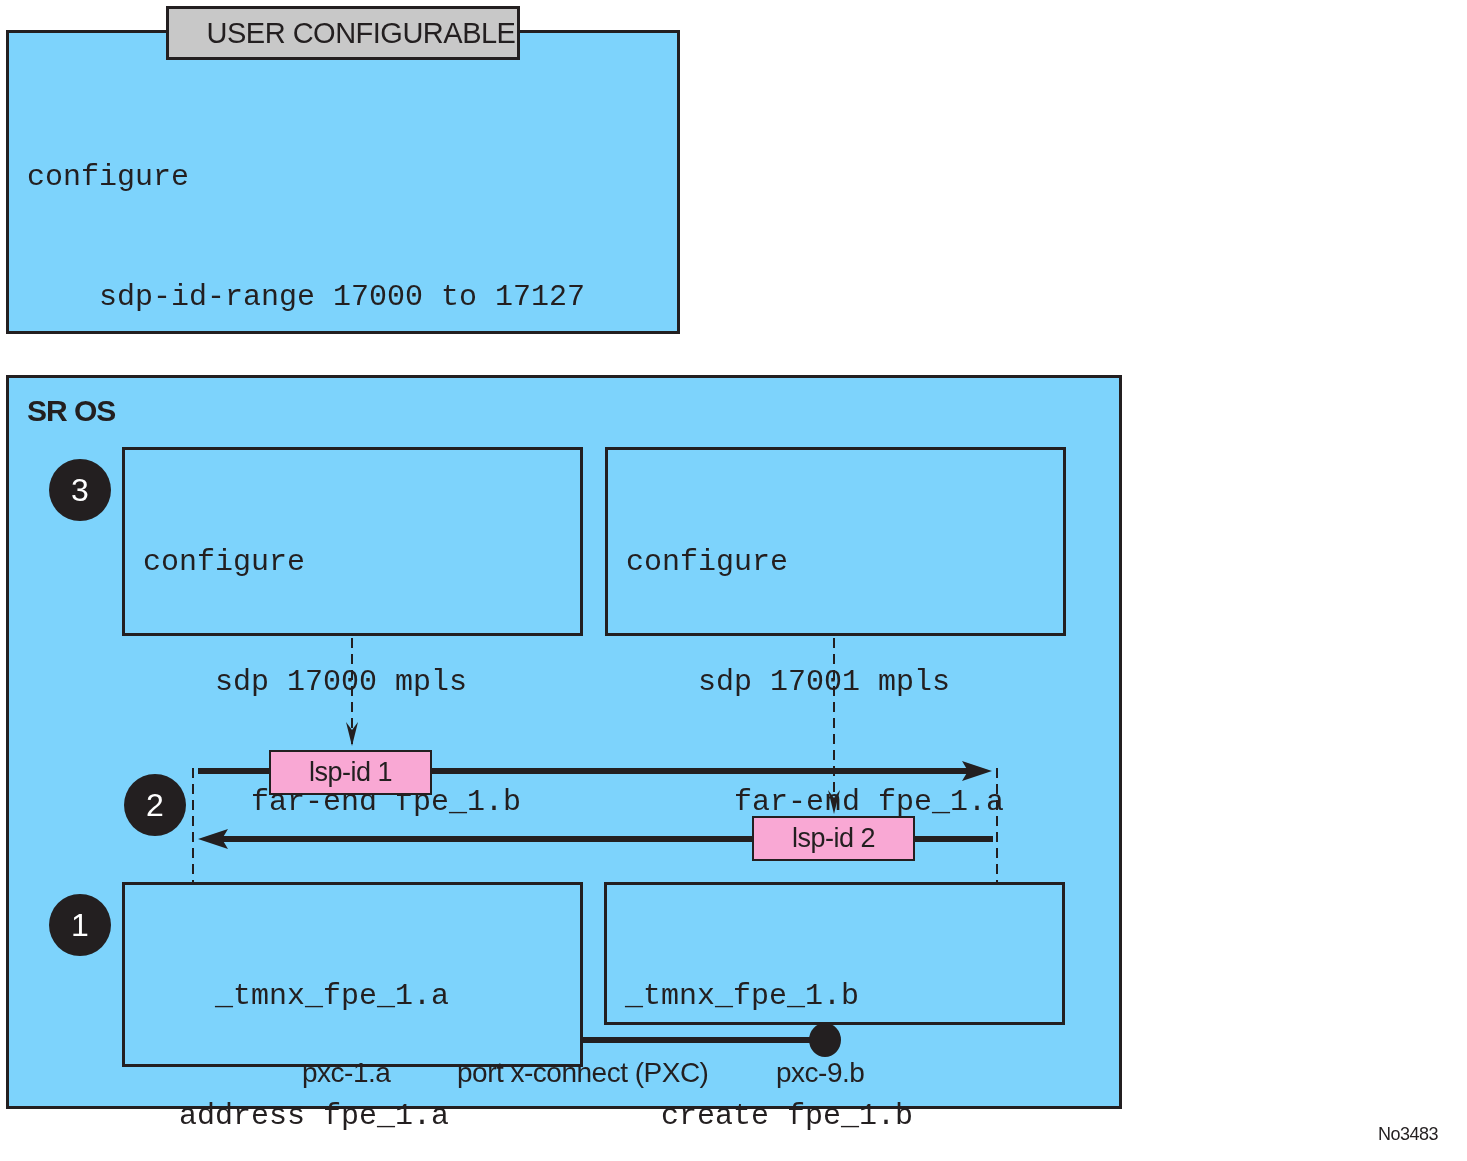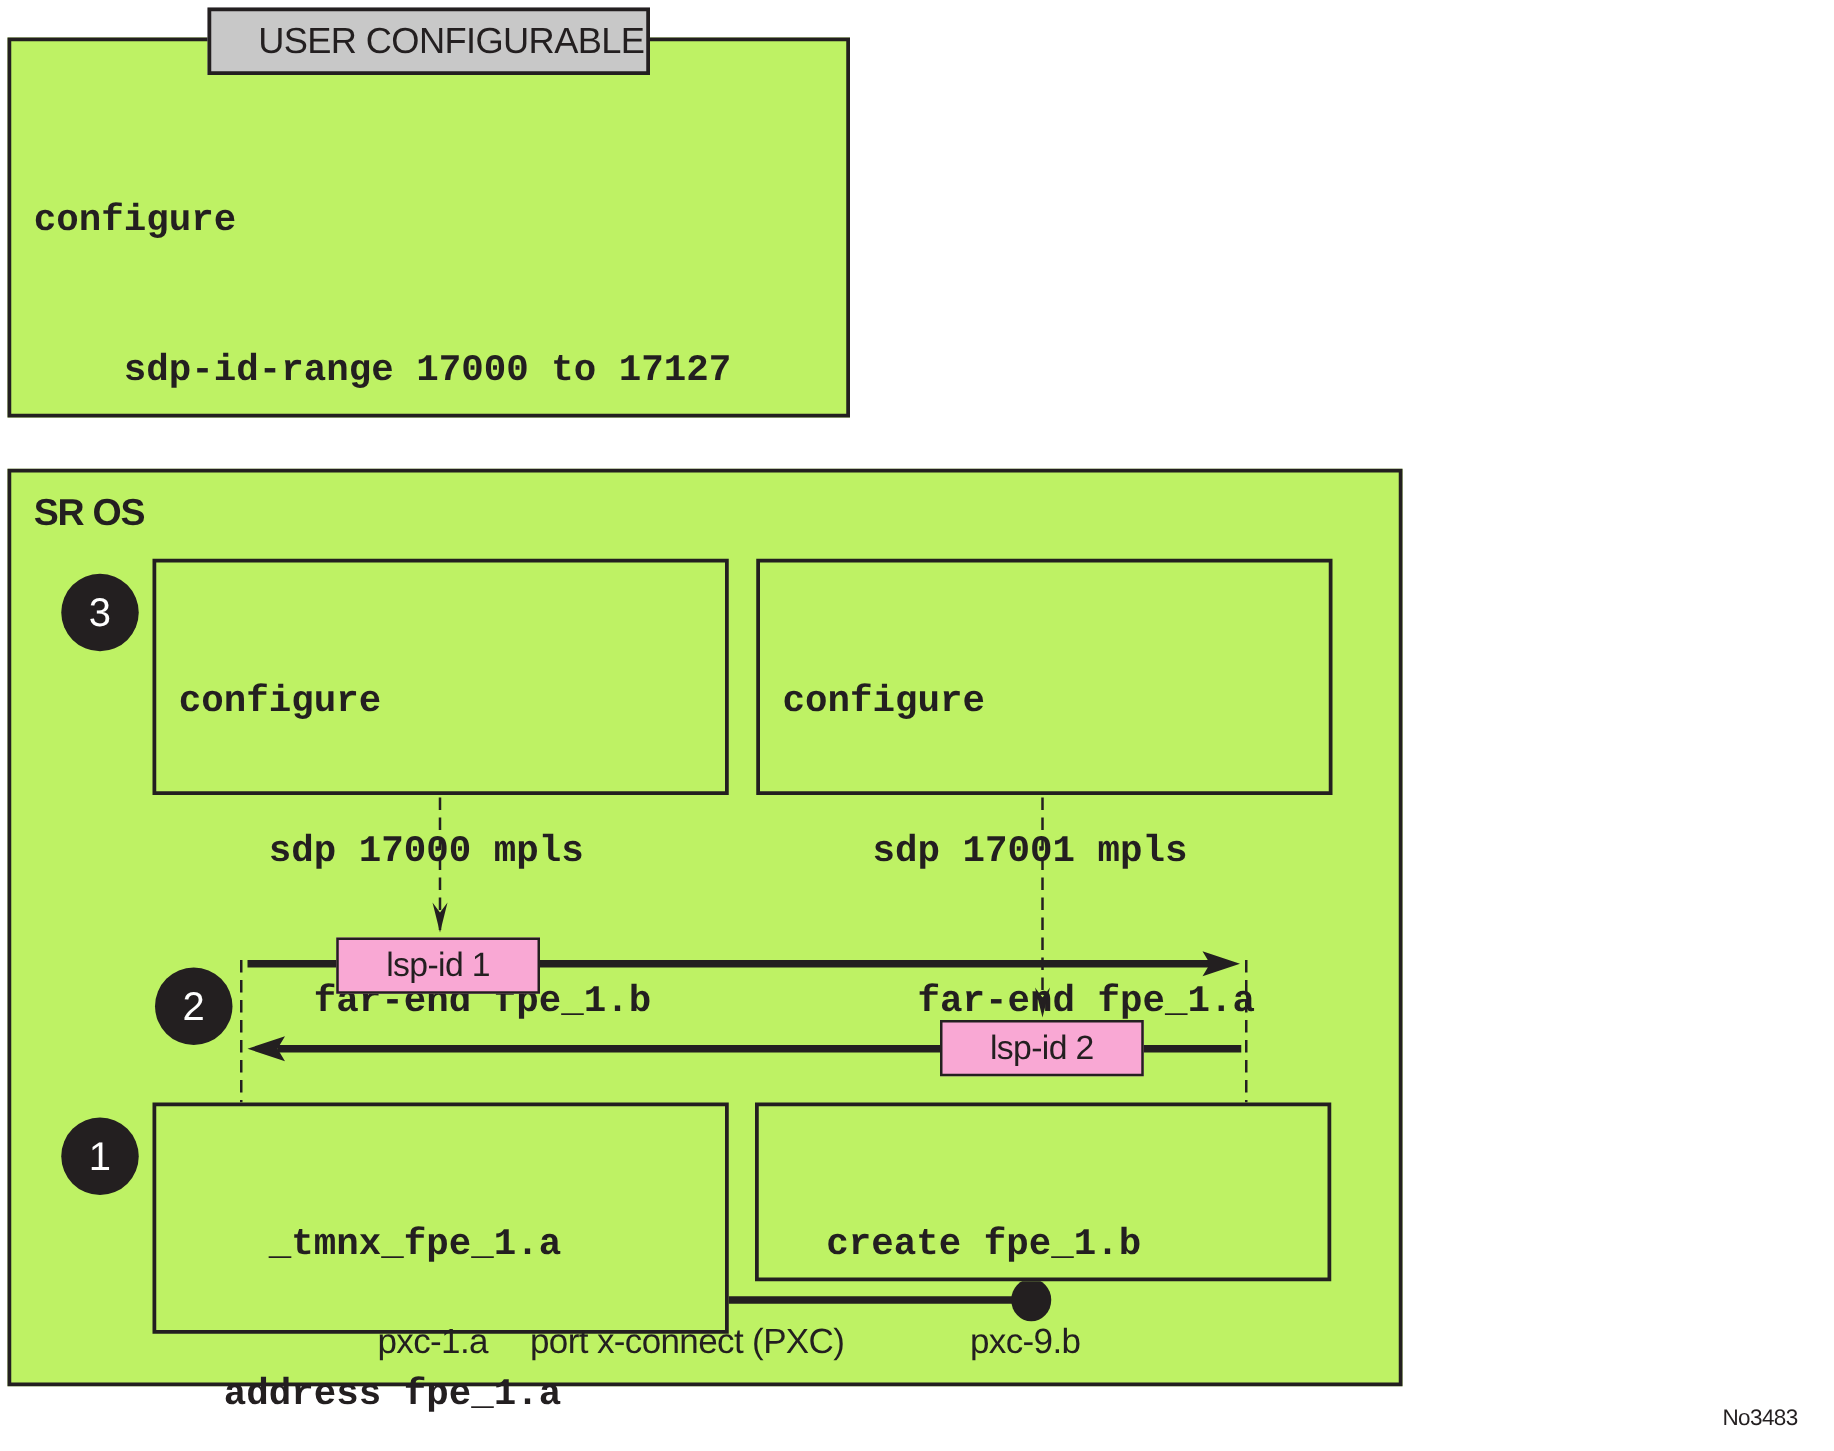--- a/index.html
+++ b/index.html
@@ -1,18 +1,18 @@
 <!DOCTYPE html>
 <html><head>
 <meta charset="utf-8">
 <style>
   html, body { margin: 0; padding: 0; background: #ffffff; }
   body { width: 1467px; height: 1161px; position: relative; overflow: hidden; }
   .abs { position: absolute; box-sizing: border-box; }
-  .box { border: 3px solid #231f20; background: #bef264; font-weight: bold; }
+  .box { border: 3px solid #231f20; background: #7dd3fc; }
   .code {
     font-family: "Liberation Mono", "DejaVu Sans Mono", monospace;
     font-size: 30px; color: #231f20; white-space: pre; line-height: 40px;
   }
   .sans { font-family: "Liberation Sans", "DejaVu Sans", sans-serif; color: #231f20; }
   .header-tab {
     background: #c8c8c8; border: 3px solid #231f20;
     font-size: 29px; text-align: center; line-height: 48px; letter-spacing: -0.5px;
   }
   .badge {
@@ -95,22 +95,23 @@
 
 <div class="abs box" style="left:122px; top:882px; width:461px; height:185px;text-align:right;">
   <div class="abs code" style="left:18px; top:11px;">
     <div>_tmnx_fpe_1.a</div>
     <div>  address fpe_1.a</div>
     
   </div>
 </div>
 <div class="abs box" style="left:604px; top:882px; width:461px; height:143px;">
   <div class="abs code" style="left:18px; top:11px;">
+    <div>_tmnx_fpe_1.b</div>
     <div>  create fpe_1.b</div>
     
   </div>
 </div>
 
 <div class="abs caption sans" style="left:302px; top:1057px;">pxc-1.a</div>
-<div class="abs caption sans" style="left:424px; top:1057px;">port x-connect (PXC)</div>
+<div class="abs caption sans" style="left:457px; top:1057px;">port x-connect (PXC)</div>
 <div class="abs caption sans" style="left:776px; top:1057px;">pxc-9.b</div>
 
 <div class="abs sans" style="left:1378px; top:1124px; font-size:18px; letter-spacing:-0.5px;">No3483</div>
 
 </body></html>

